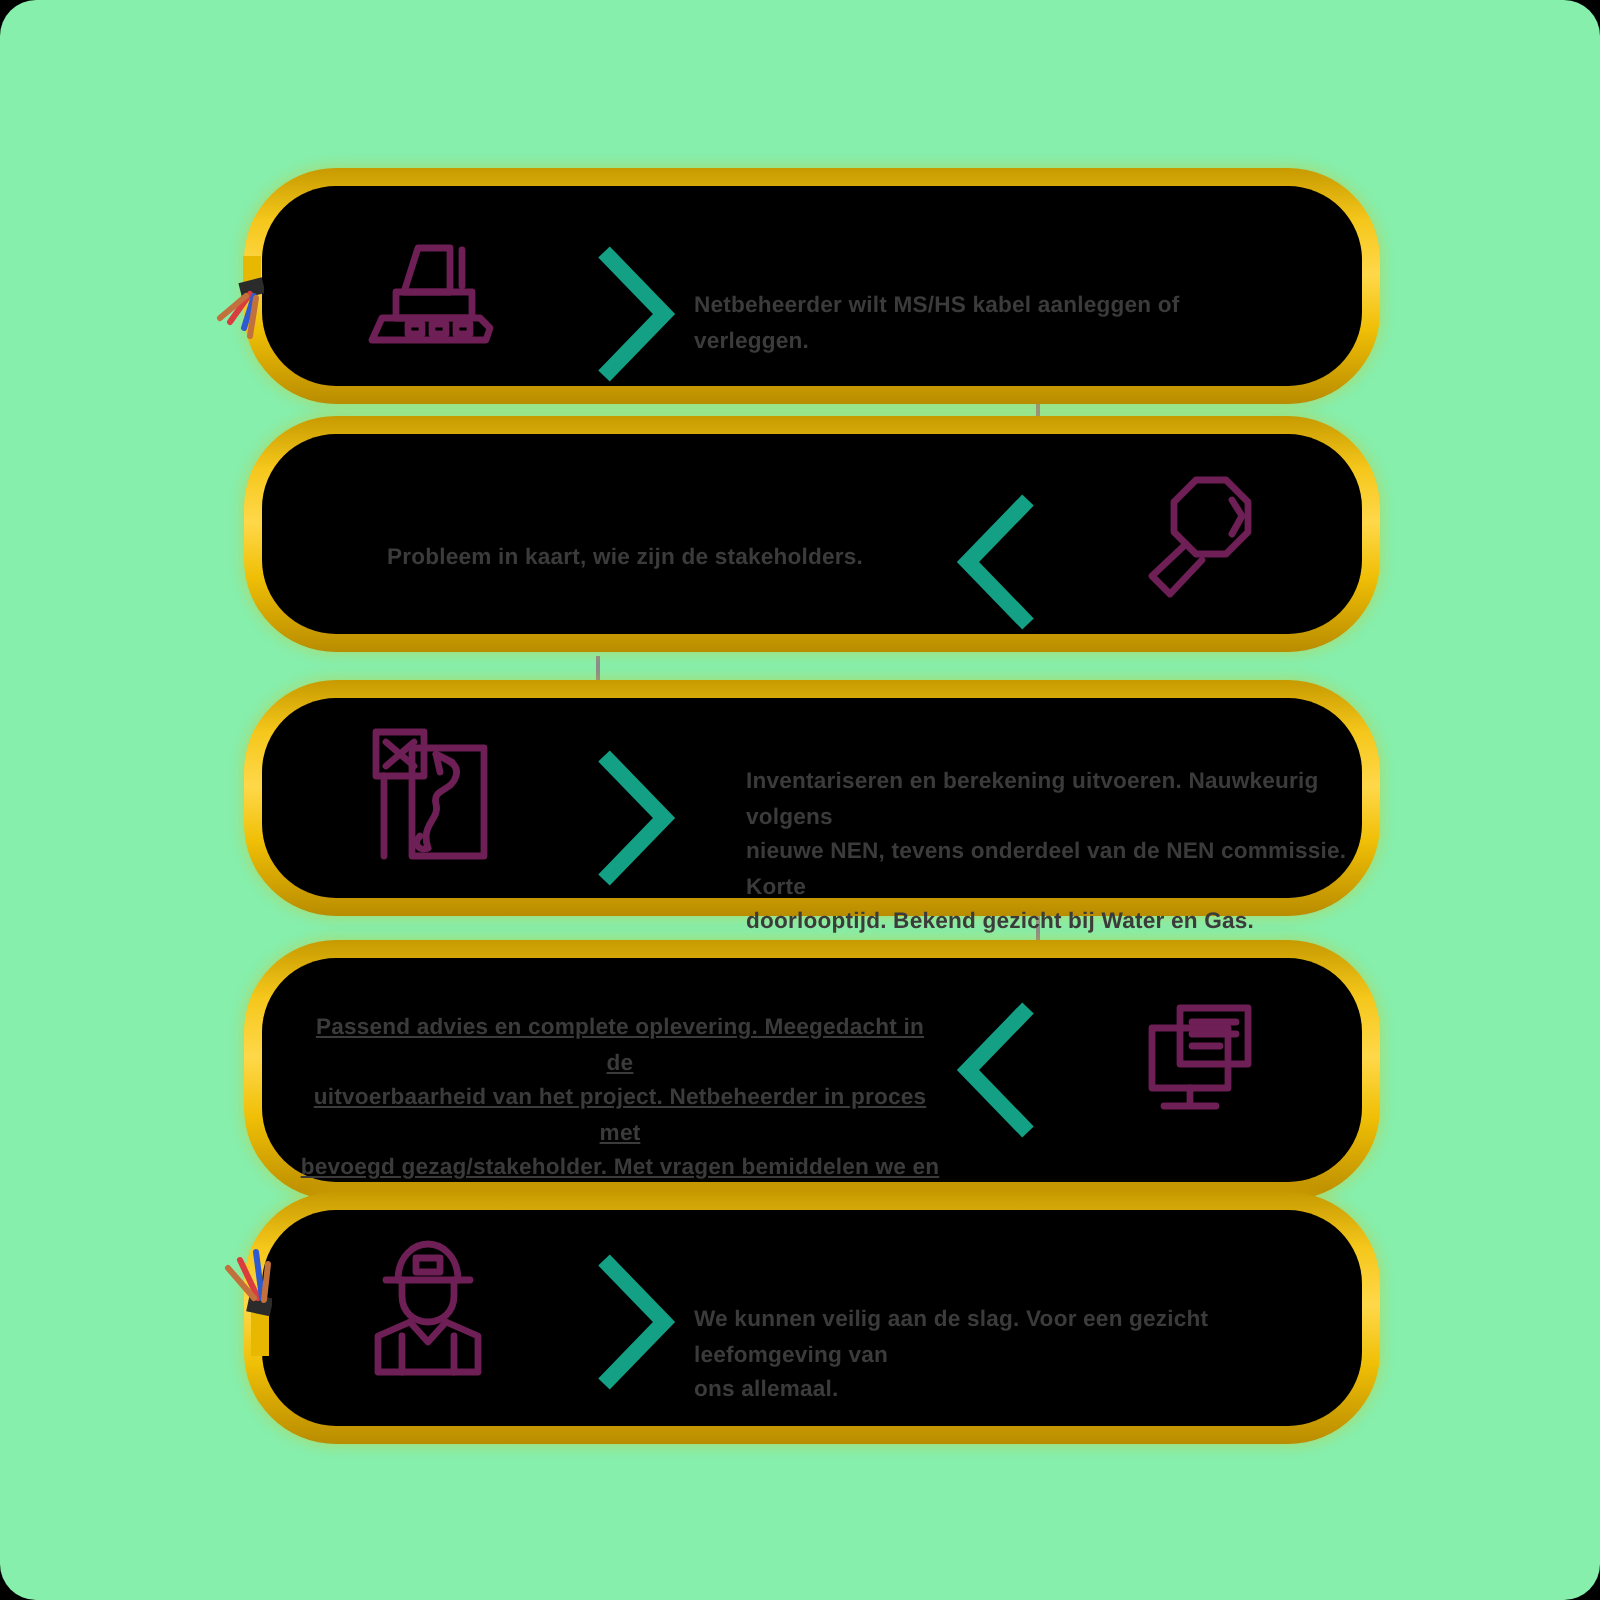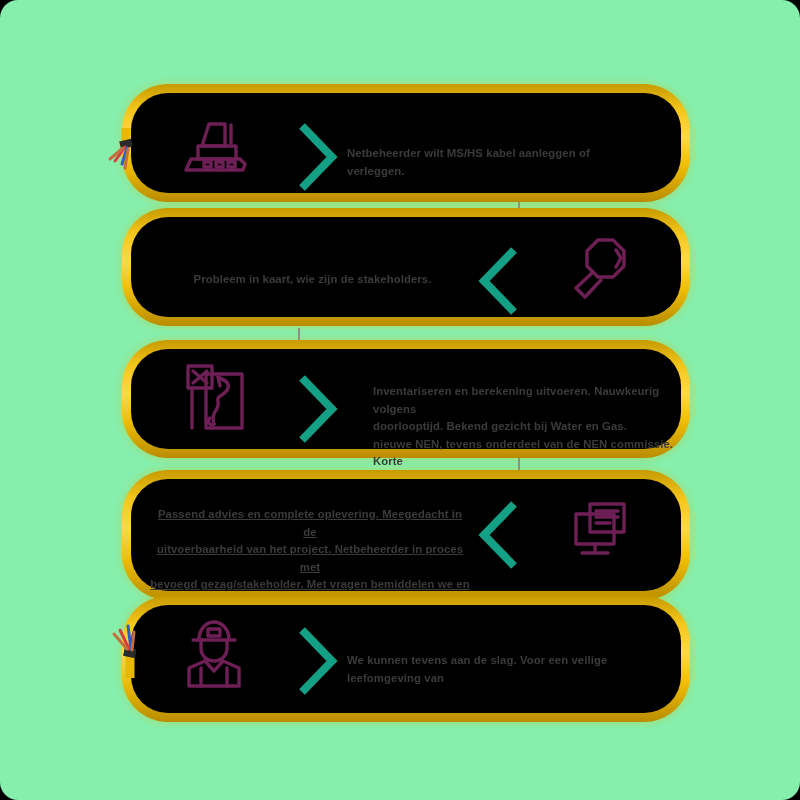--- a/index.html
+++ b/index.html
@@ -126,22 +126,22 @@
   </div>
 
   <div class="chev" style="left:296px;top:370px;">
     <svg viewBox="0 0 44 78">
         <path d="M6 8 L36 39 L6 70" fill="none" stroke="#14A085" stroke-width="8" stroke-linejoin="miter" stroke-linecap="butt"></path>
       </svg>
   </div>
 
   <div class="steptext t-right" style="left:347px;top:383px;width:305px;margin-left:26px;">
     <div>Inventariseren en berekening uitvoeren. Nauwkeurig volgens</div>
+    <div>nieuwe NEN, tevens onderdeel van de NEN commissie. Korte</div>
     <div>doorlooptijd. Bekend gezicht bij Water en Gas.</div>
-    <div>nieuwe NEN, tevens onderdeel van de NEN commissie. Korte</div>
   </div>
 
   <div class="step" style="left:122px;top:470px;width:568px;height:130px;">
     <div class="cablebox"></div>
   </div>
 
   <div class="icon" style="left:570px;top:500px;width:66px;height:62px;">
     <svg viewBox="0 0 66 62" fill="none" stroke="#6E1F55" stroke-width="3.4" stroke-linejoin="round" stroke-linecap="round">
       <rect x="20" y="4" width="34" height="28"></rect>
       <path d="M26 11 L48 11 M26 17 L48 17 M26 23 L40 23"></path>
@@ -191,16 +191,17 @@
     </svg>
   </div>
 
   <div class="chev" style="left:296px;top:622px;">
     <svg viewBox="0 0 44 78">
         <path d="M6 8 L36 39 L6 70" fill="none" stroke="#14A085" stroke-width="8" stroke-linejoin="miter" stroke-linecap="butt"></path>
       </svg>
   </div>
 
   <div class="steptext t-right" style="left:347px;top:652px;width:310px;">
-    <div>We kunnen tevens aan de slag. Voor een veilige leefomgeving van</div>
+    <div>We kunnen veilig aan de slag. Voor een gezicht leefomgeving van</div>
+    <div>ons allemaal.</div>
   </div>
 
 </div>
 
 </body></html>

